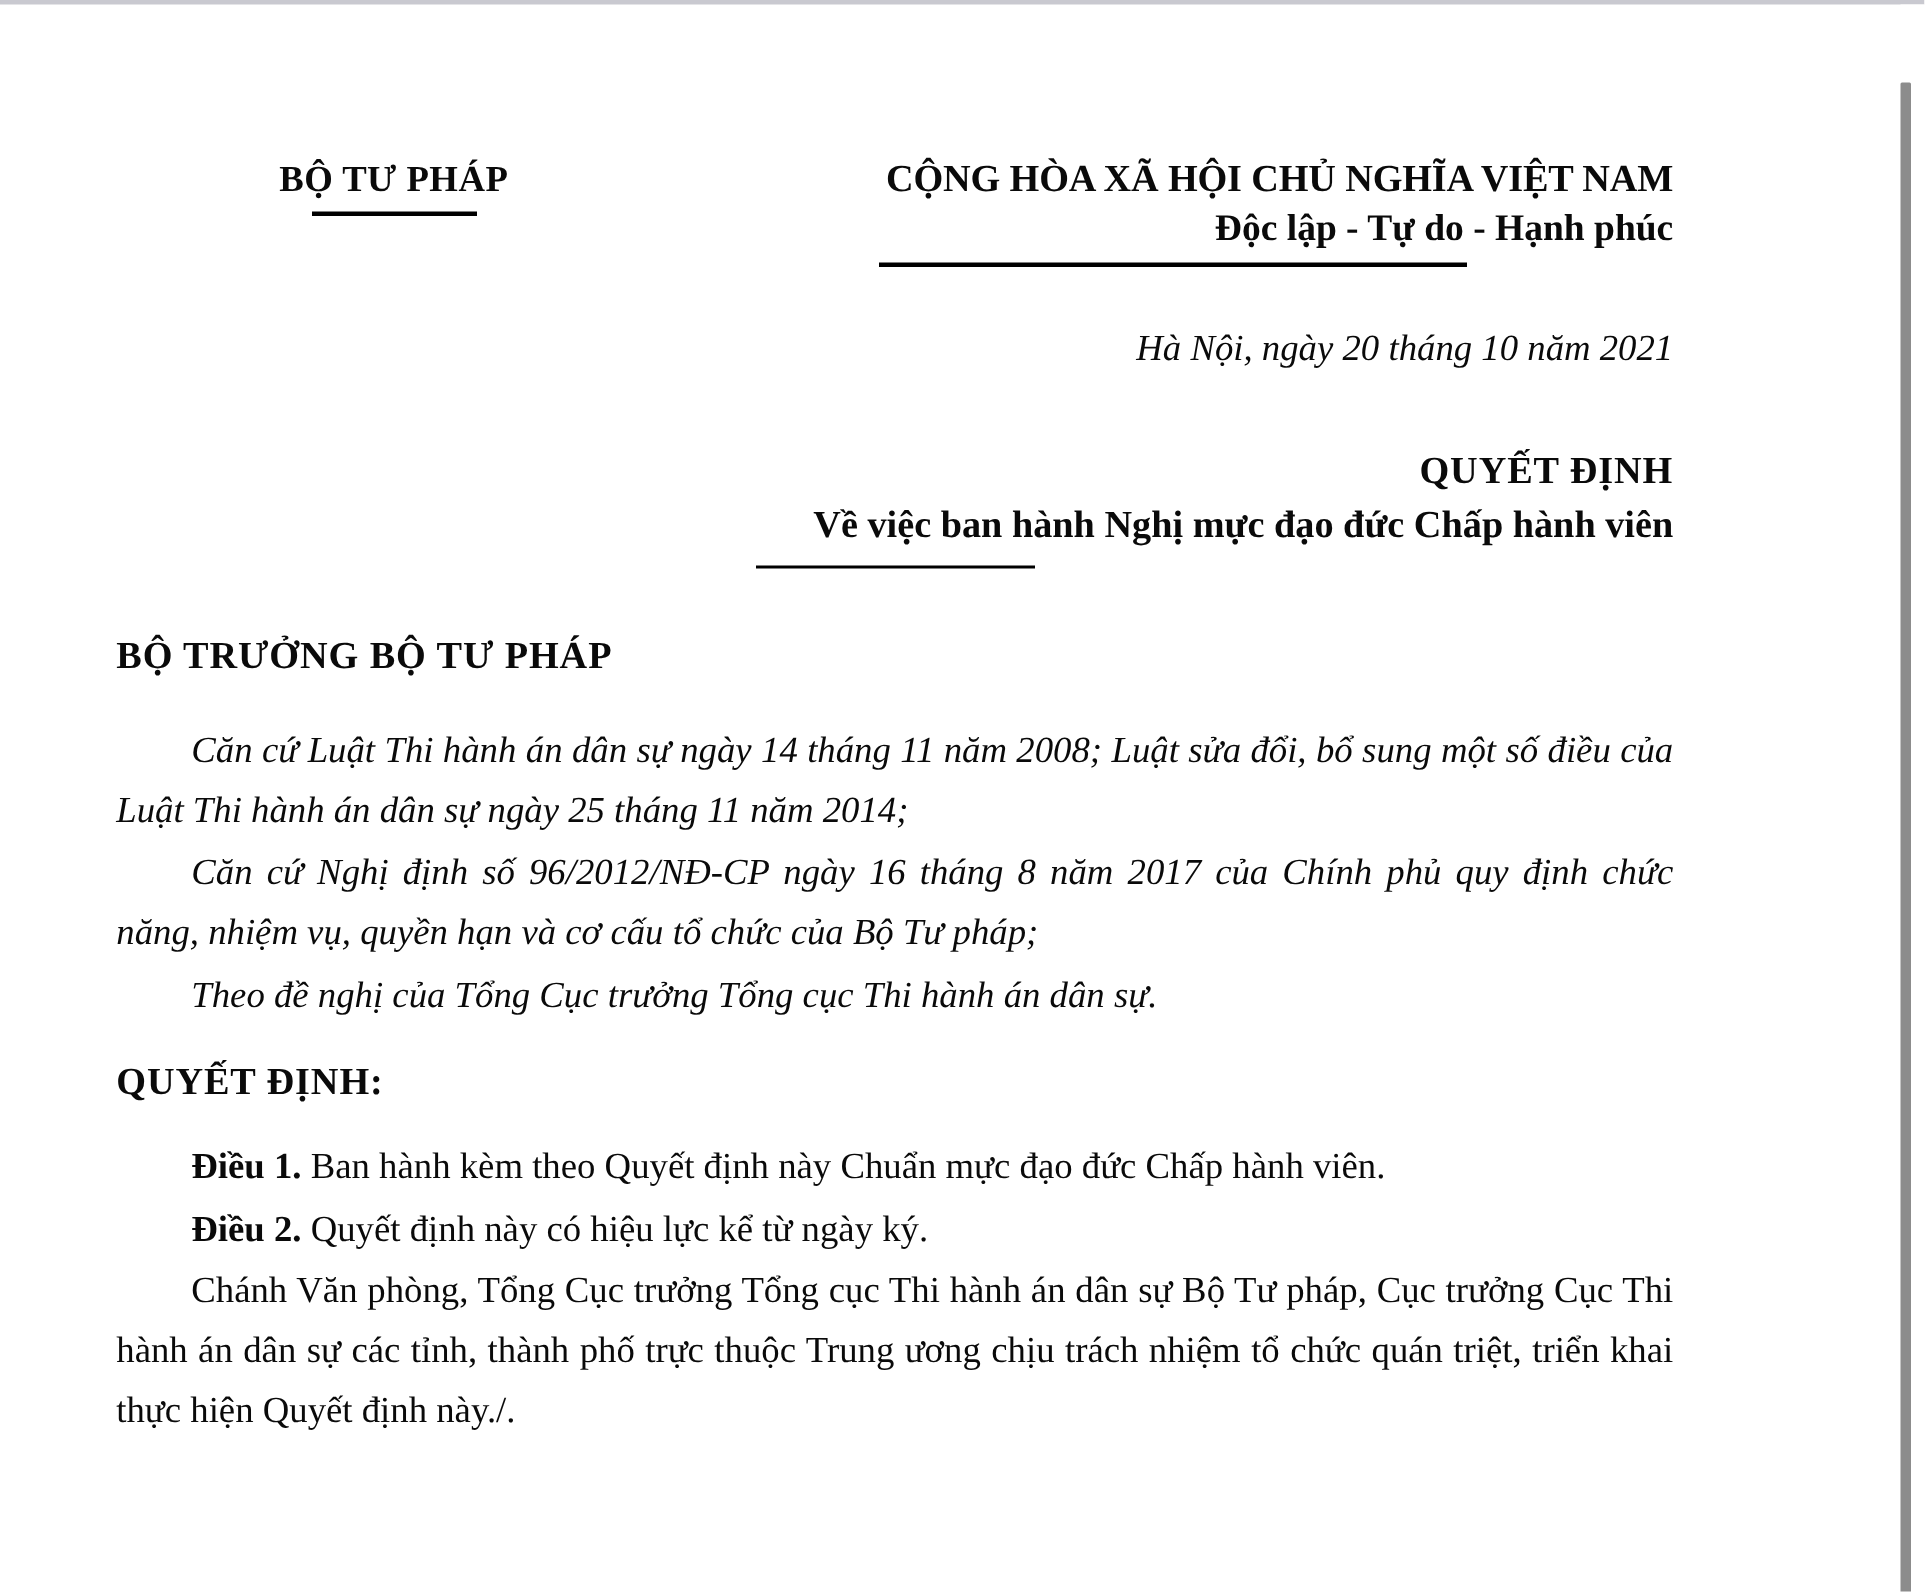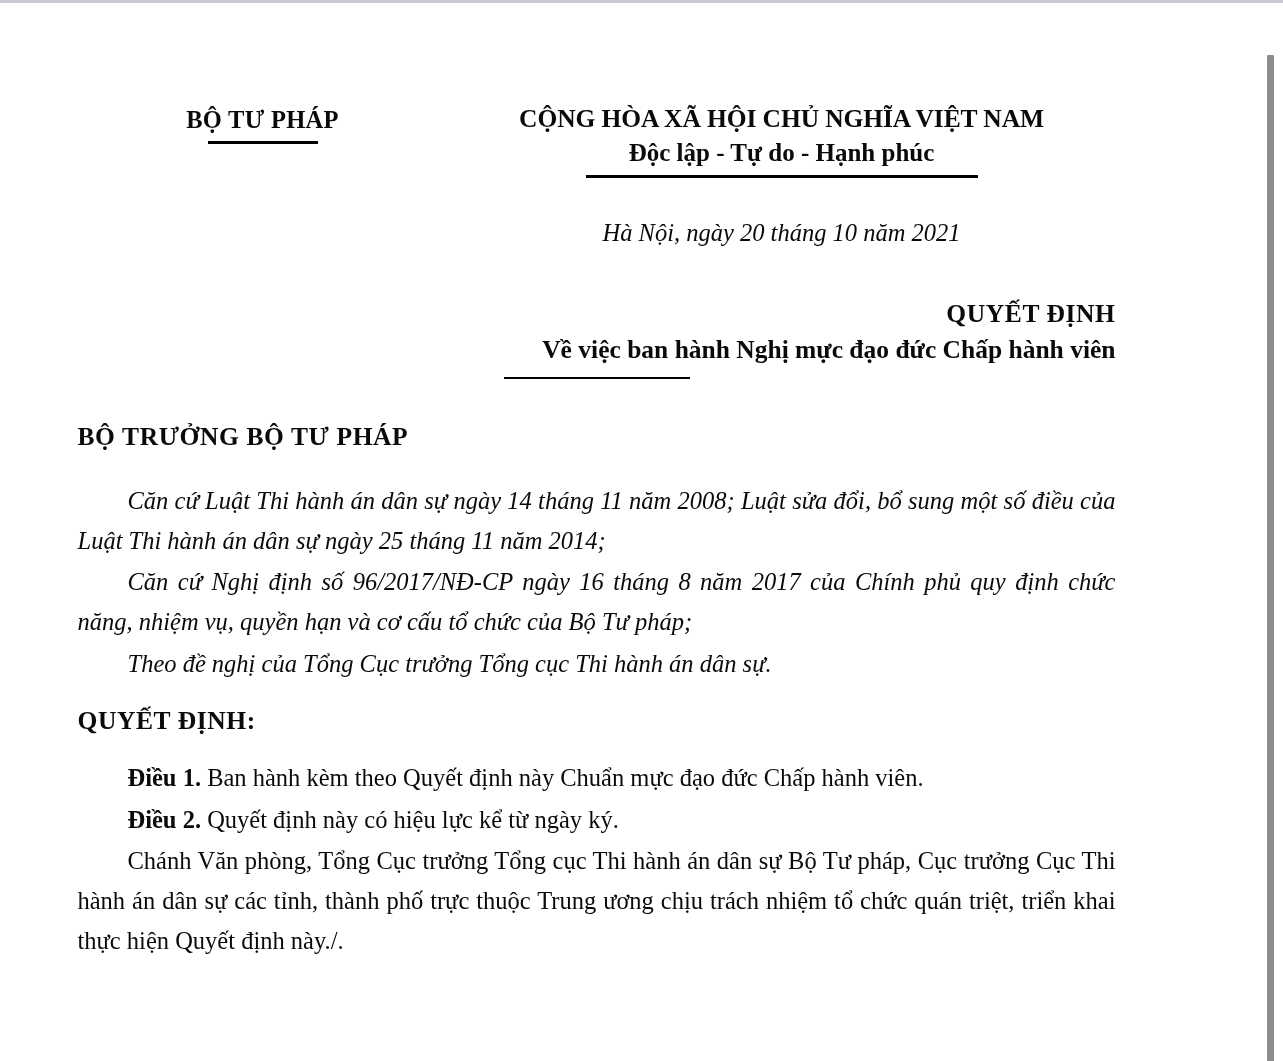--- a/index.html
+++ b/index.html
@@ -70,21 +70,21 @@
     justify-content: flex-start;
   }
   .header-left {
     width: 370px;
     flex: 0 0 370px;
     text-align: center;
     padding-top: 2px;
   }
   .header-right {
     flex: 1 1 auto;
-    text-align: center;
+    text-align: right;
   }
 
   .org-name {
     font-weight: bold;
     font-size: 24.5px;
     letter-spacing: 0.3px;
     line-height: 1.15;
     white-space: nowrap;
   }
   .rule-under-org {
@@ -222,21 +222,21 @@
     <div class="title-block">
       <div class="decision-kind">QUYẾT ĐỊNH</div>
       <div class="decision-subject">Về việc ban hành Nghị mực đạo đức Chấp hành viên</div>
       <div class="rule-under-title"></div>
     </div>
 
     <div class="issuer">BỘ TRƯỞNG BỘ TƯ PHÁP</div>
 
     <div class="body-block">
       <p class="para italic">Căn cứ Luật Thi hành án dân sự ngày 14 tháng 11 năm 2008; Luật sửa đổi, bổ sung một số điều của Luật Thi hành án dân sự ngày 25 tháng 11 năm 2014;</p>
-      <p class="para italic">Căn cứ Nghị định số 96/2017/NĐ-CP ngày 16 tháng 8 năm 2017 của Chính phủ quy định chức năng, nhiệm vụ, quyền hạn và cơ cấu tổ chức của Bộ Tư pháp;</p>
+      <p class="para italic">Căn cứ Nghị định số 96/2012/NĐ-CP ngày 16 tháng 8 năm 2017 của Chính phủ quy định chức năng, nhiệm vụ, quyền hạn và cơ cấu tổ chức của Bộ Tư pháp;</p>
       <p class="para italic">Theo đề nghị của Tổng Cục trưởng Tổng cục Thi hành án dân sự.</p>
     </div>
 
     <div class="resolve-heading">QUYẾT ĐỊNH:</div>
 
     <div>
       <p class="para"><span class="label-bold">Điều 1.</span><span> Ban hành kèm theo Quyết định này Chuẩn mực đạo đức Chấp hành viên.</span></p>
       <p class="para"><span class="label-bold">Điều 2.</span><span> Quyết định này có hiệu lực kể từ ngày ký.</span></p>
       <p class="para">Chánh Văn phòng, Tổng Cục trưởng Tổng cục Thi hành án dân sự Bộ Tư pháp, Cục trưởng Cục Thi hành án dân sự các tỉnh, thành phố trực thuộc Trung ương chịu trách nhiệm tổ chức quán triệt, triển khai thực hiện Quyết định này./.</p>
     </div>

